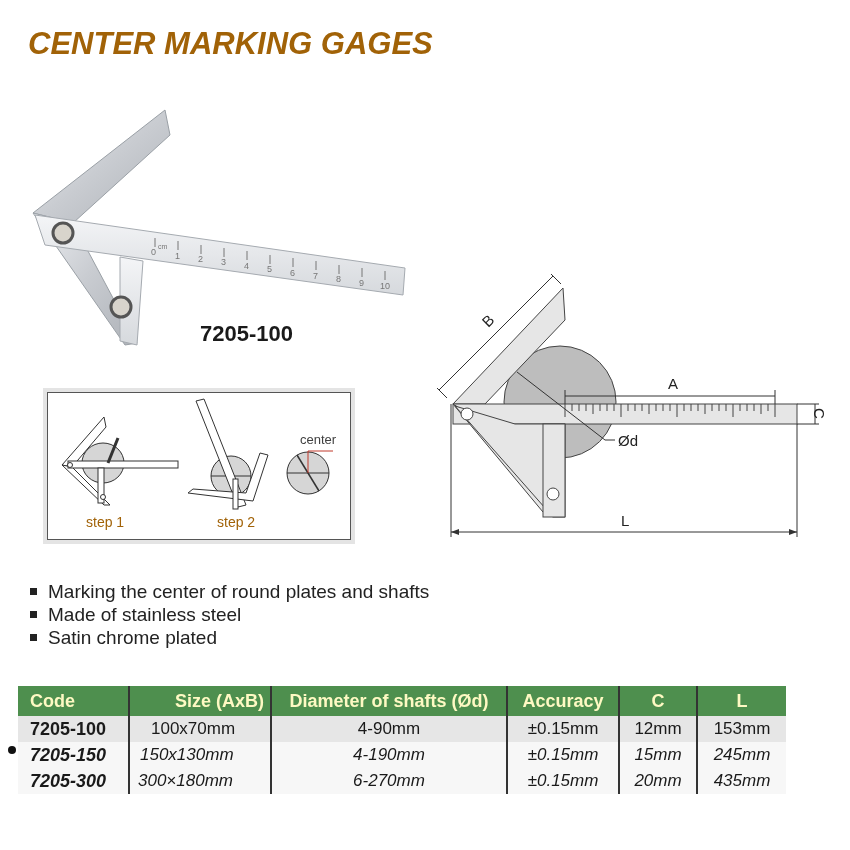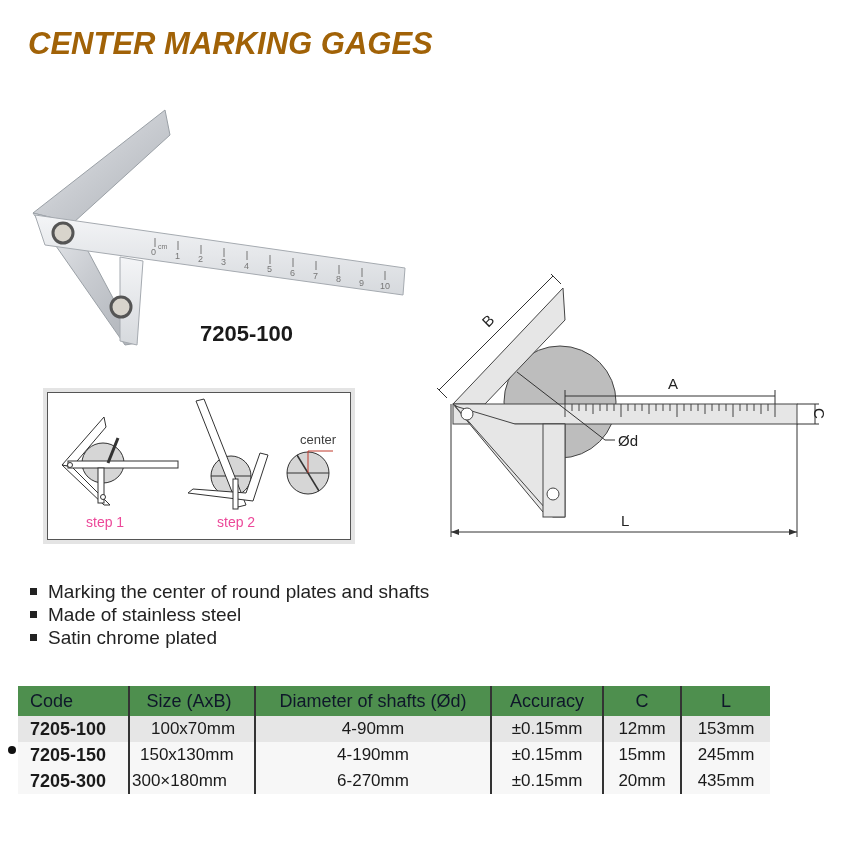--- a/index.html
+++ b/index.html
@@ -2,35 +2,35 @@
 <html><head>
 <meta charset="utf-8">
 <style>
   html, body { margin: 0; padding: 0; background: #ffffff; }
   body { width: 850px; height: 850px; position: relative; overflow: hidden; font-family: "Liberation Sans", sans-serif; color: #1a1a1a; }
   .title { position: absolute; left: 28px; top: 26px; font-size: 31px; font-weight: bold; letter-spacing: 0px; color: #a16207; font-style: italic; }
   .photo { position: absolute; left: 25px; top: 105px; width: 400px; height: 250px; }
   .model-label { position: absolute; left: 200px; top: 321px; font-size: 22px; font-weight: bold; color: #1a1a1a; }
   .steps-box { position: absolute; left: 47px; top: 392px; width: 302px; height: 146px; border: 1px solid #555; background: #fff; box-shadow: 0 0 0 4px #e4e4e4; }
   .steps-box svg { position: absolute; left: 0; top: 0; }
-  .step-label { position: absolute; font-size: 14px; color: #ec4899; }
+  .step-label { position: absolute; font-size: 14px; color: #a16207; }
   .center-label { position: absolute; font-size: 13px; color: #404040; }
   .diagram { position: absolute; left: 425px; top: 262px; width: 405px; height: 280px; }
   .dim-label { position: absolute; font-size: 15px; color: #222; }
   .features { position: absolute; left: 28px; top: 580px; list-style: none; margin: 0; padding: 0; }
   .features li { font-size: 19px; line-height: 23px; color: #222; display: flex; align-items: center; }
   .features .bullet { display: inline-block; width: 7px; height: 7px; background: #222; margin-right: 11px; margin-left: 2px; }
   table.spec { position: absolute; left: 18px; top: 686px; border-collapse: collapse; font-size: 17px; }
-  table.spec th { background: #4e8f4e; color: #0f172a; font-weight: normal; height: 30px; padding: 0 6px; text-align: center; font-size: 18px; }
+  table.spec th { background: #4e8f4e; color: #fef9c3; font-weight: bold; height: 30px; padding: 0 6px; text-align: center; font-size: 18px; }
   table.spec th:first-child { text-align: left; padding-left: 12px; }
   table.spec td { height: 26px; padding: 0 6px; color: #1a1a1a; }
   table.spec td.code { font-weight: bold; padding-left: 12px; font-size: 18px; }
   table.spec td.center { text-align: center; }
   table.spec tr.odd td { background: #e6e6e6; }
-  table.spec tr.even td { background: #f7f7f7; }
+  table.spec tr.even td { background: #f7f7f7; font-style: italic; }
   table.spec .sep { border-left: 2px solid #333; }
   .row-marker { position: absolute; left: 8px; top: 746px; width: 8px; height: 8px; border-radius: 50%; background: #111; }
 </style>
 </head>
 <body>
 
 <div class="title">CENTER MARKING GAGES</div>
 
 <div class="photo">
   <svg width="400" height="250" viewBox="0 0 400 250">
@@ -207,21 +207,21 @@
       <span class="bullet"></span>
       <span>Satin chrome plated</span>
     </li>
 </ul>
 
 <div class="row-marker"></div>
 <table class="spec">
   <thead>
     <tr>
       <th style="width:92px;">Code</th>
-      <th class="sep" style="width:118px; text-align:center; padding-left:0;">Size (AxB)</th>
+      <th class="sep" style="width:118px; text-align:right; padding-left:16px;">Size (AxB)</th>
       <th class="sep" style="width:222px;margin-left:48px;">Diameter of shafts (Ød)</th>
       <th class="sep" style="width:98px;">Accuracy</th>
       <th class="sep" style="width:64px;">C</th>
       <th class="sep" style="width:76px;">L</th>
     </tr>
   </thead>
   <tbody>
     <tr class="odd">
       <td class="code">7205-100</td>
       <td class="sep" style="padding-left:21px;">100x70mm</td>
@@ -233,20 +233,20 @@
     <tr class="even">
       <td class="code">7205-150</td>
       <td class="sep" style="padding-left:10px;">150x130mm</td>
       <td class="sep center">4-190mm</td>
       <td class="sep center">±0.15mm</td>
       <td class="sep center">15mm</td>
       <td class="sep center">245mm</td>
     </tr>
     <tr class="even">
       <td class="code">7205-300</td>
-      <td class="sep" style="padding-left:2px;">300×180mm</td>
+      <td class="sep" style="padding-left:8px;">300×180mm</td>
       <td class="sep center">6-270mm</td>
       <td class="sep center">±0.15mm</td>
       <td class="sep center">20mm</td>
       <td class="sep center">435mm</td>
     </tr>
   </tbody>
 </table>
 
 </body></html>

